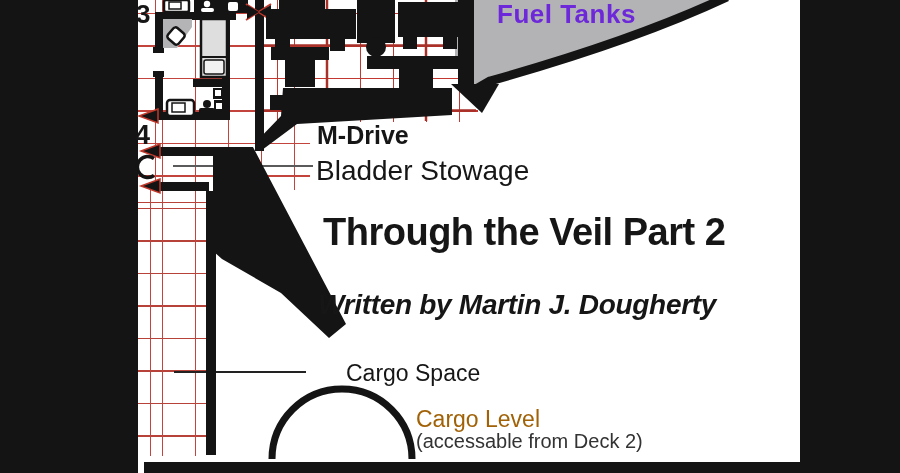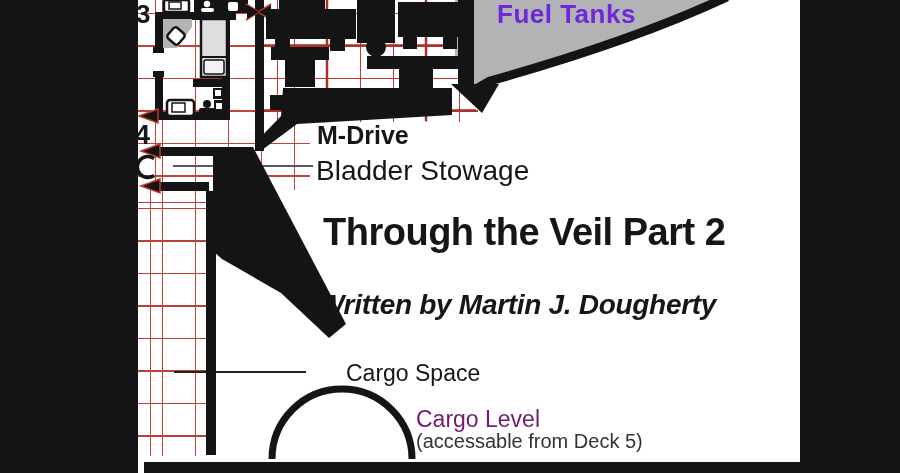--- a/index.html
+++ b/index.html
@@ -35,21 +35,21 @@
   
   .lbl{position:absolute;white-space:nowrap;color:#161616;line-height:1.05;}
   .lbl-fuel{left:497px;top:1px;font-size:26px;font-weight:bold;color:#6d28d9;letter-spacing:.5px;}
   .lbl-deck3{left:136px;top:1px;font-size:26px;font-weight:bold;}
   .lbl-deck4{left:135px;top:121px;font-size:27px;font-weight:bold;}
   .lbl-mdrive{left:317px;top:122px;font-size:25px;font-weight:bold;}
   .lbl-bladder{left:316px;top:156px;font-size:28px;}
   .lbl-title{left:323px;top:213px;font-size:38px;font-weight:bold;letter-spacing:-.5px;}
   .lbl-byline{left:318px;top:290px;font-size:28px;font-weight:bold;font-style:italic;letter-spacing:-.3px;text-align:right;}
   .lbl-cargospace{left:314px;top:361px;font-size:23px;margin-left:32px;}
-  .lbl-cargolevel{left:416px;top:407px;font-size:23px;color:#701a75;}
+  .lbl-cargolevel{left:416px;top:407px;font-size:23px;color:#a16207;}
   .lbl-cargolevel2{left:416px;top:431px;font-size:20px;color:#333;}
 </style>
 </head>
 <body>
 
 <div class="stage">
 
   <div class="grid grid-a"></div>
   <div class="grid grid-b"></div>
   <div class="grid grid-c"></div>
@@ -173,14 +173,14 @@
 
   <div class="lbl lbl-fuel">Fuel Tanks</div>
   <div class="lbl lbl-deck3">3</div>
   <div class="lbl lbl-deck4">4</div>
   <div class="lbl lbl-mdrive">M-Drive</div>
   <div class="lbl lbl-bladder">Bladder Stowage</div>
   <div class="lbl lbl-title">Through the Veil Part 2</div>
   <div class="lbl lbl-byline">Written by Martin J. Dougherty</div>
   <div class="lbl lbl-cargospace">Cargo Space</div>
   <div class="lbl lbl-cargolevel">Cargo Level</div>
-  <div class="lbl lbl-cargolevel2">(accessable from Deck 5)</div>
+  <div class="lbl lbl-cargolevel2">(accessable from Deck 2)</div>
 </div>
 
 </body></html>

